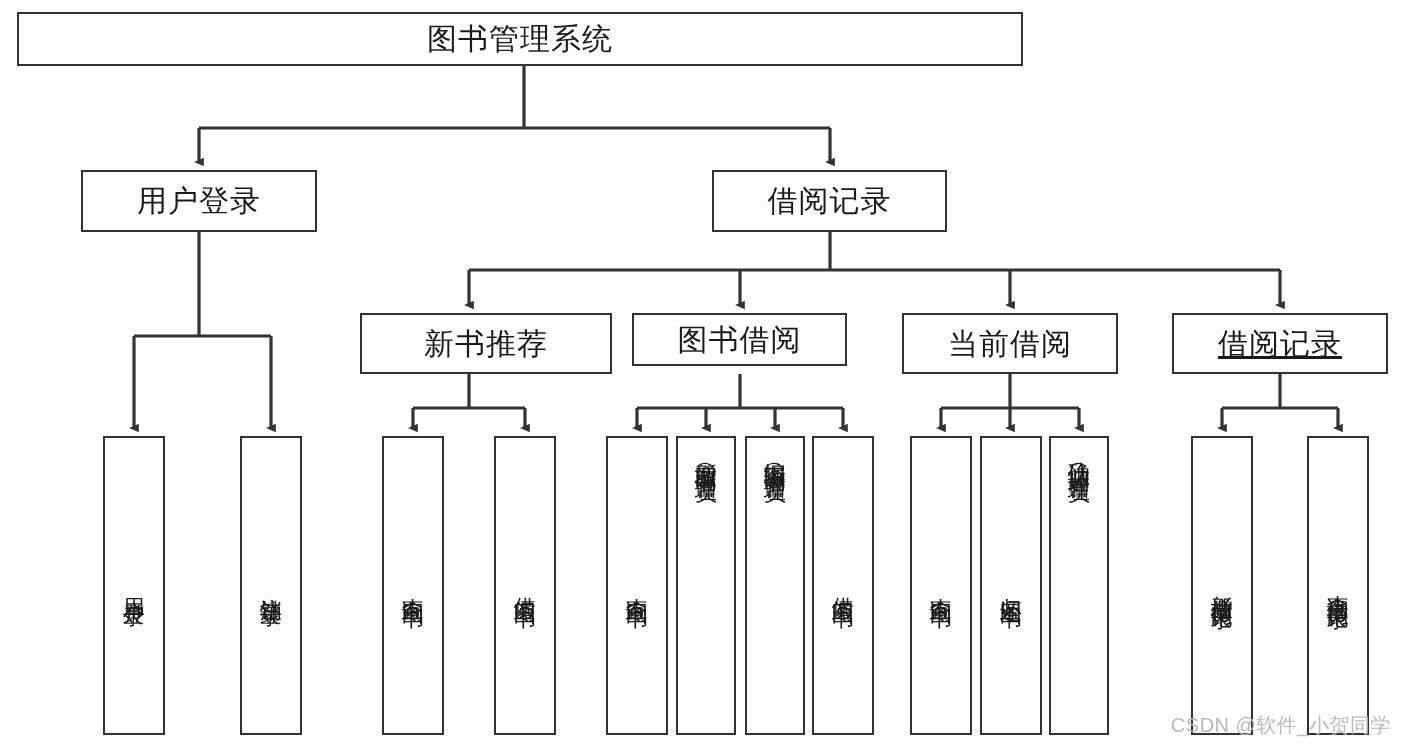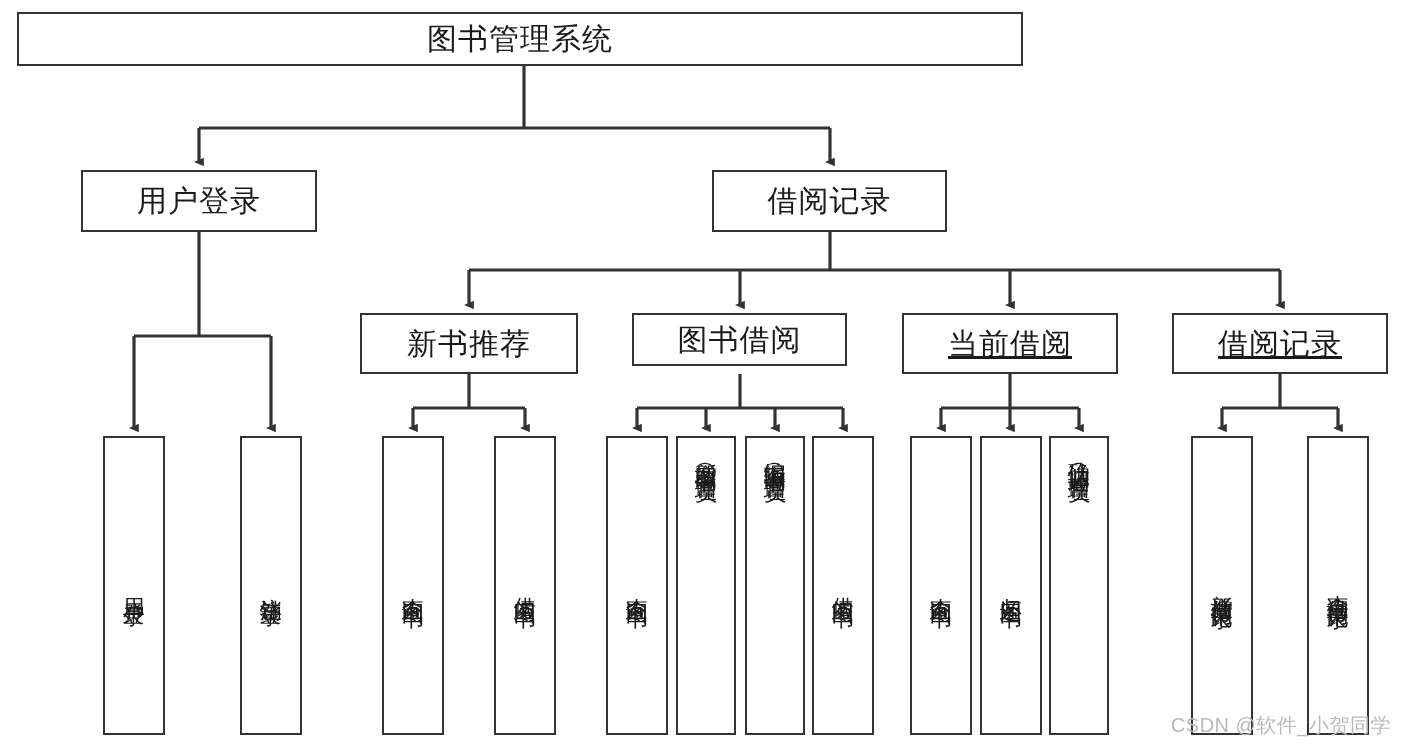--- a/index.html
+++ b/index.html
@@ -134,27 +134,27 @@
     <span class="node-label-h">图书管理系统</span>
   </div>
 
   <div class="node-box" style="left:81px; top:170px; width:236px; height:62px;">
     <span class="node-label-h">用户登录</span>
   </div>
   <div class="node-box" style="left:712px; top:170px; width:235px; height:62px;">
     <span class="node-label-h">借阅记录</span>
   </div>
 
-  <div class="node-box" style="left:360px; top:313px; width:218px; height:61px;">
+  <div class="node-box" style="left:360px; top:313px; width:252px; height:61px;">
     <span class="node-label-h">新书推荐</span>
   </div>
   <div class="node-box" style="left:632px; top:313px; width:215px; height:53px;">
     <span class="node-label-h">图书借阅</span>
   </div>
-  <div class="node-box" style="left:902px; top:313px; width:216px; height:61px;text-decoration:underline;">
+  <div class="node-box" style="left:902px; top:313px; width:216px; height:61px;">
     <span class="node-label-h">当前借阅</span>
   </div>
   <div class="node-box" style="left:1172px; top:313px; width:216px; height:61px;text-decoration:underline;">
     <span class="node-label-h">借阅记录</span>
   </div>
 
   <div class="node-box leaf-box center-v" style="left:103px; top:436px; width:62px; height:299px;">
     <span class="node-label-v">用户登录</span>
   </div>
   <div class="node-box leaf-box center-v" style="left:240px; top:436px; width:62px; height:299px;">

